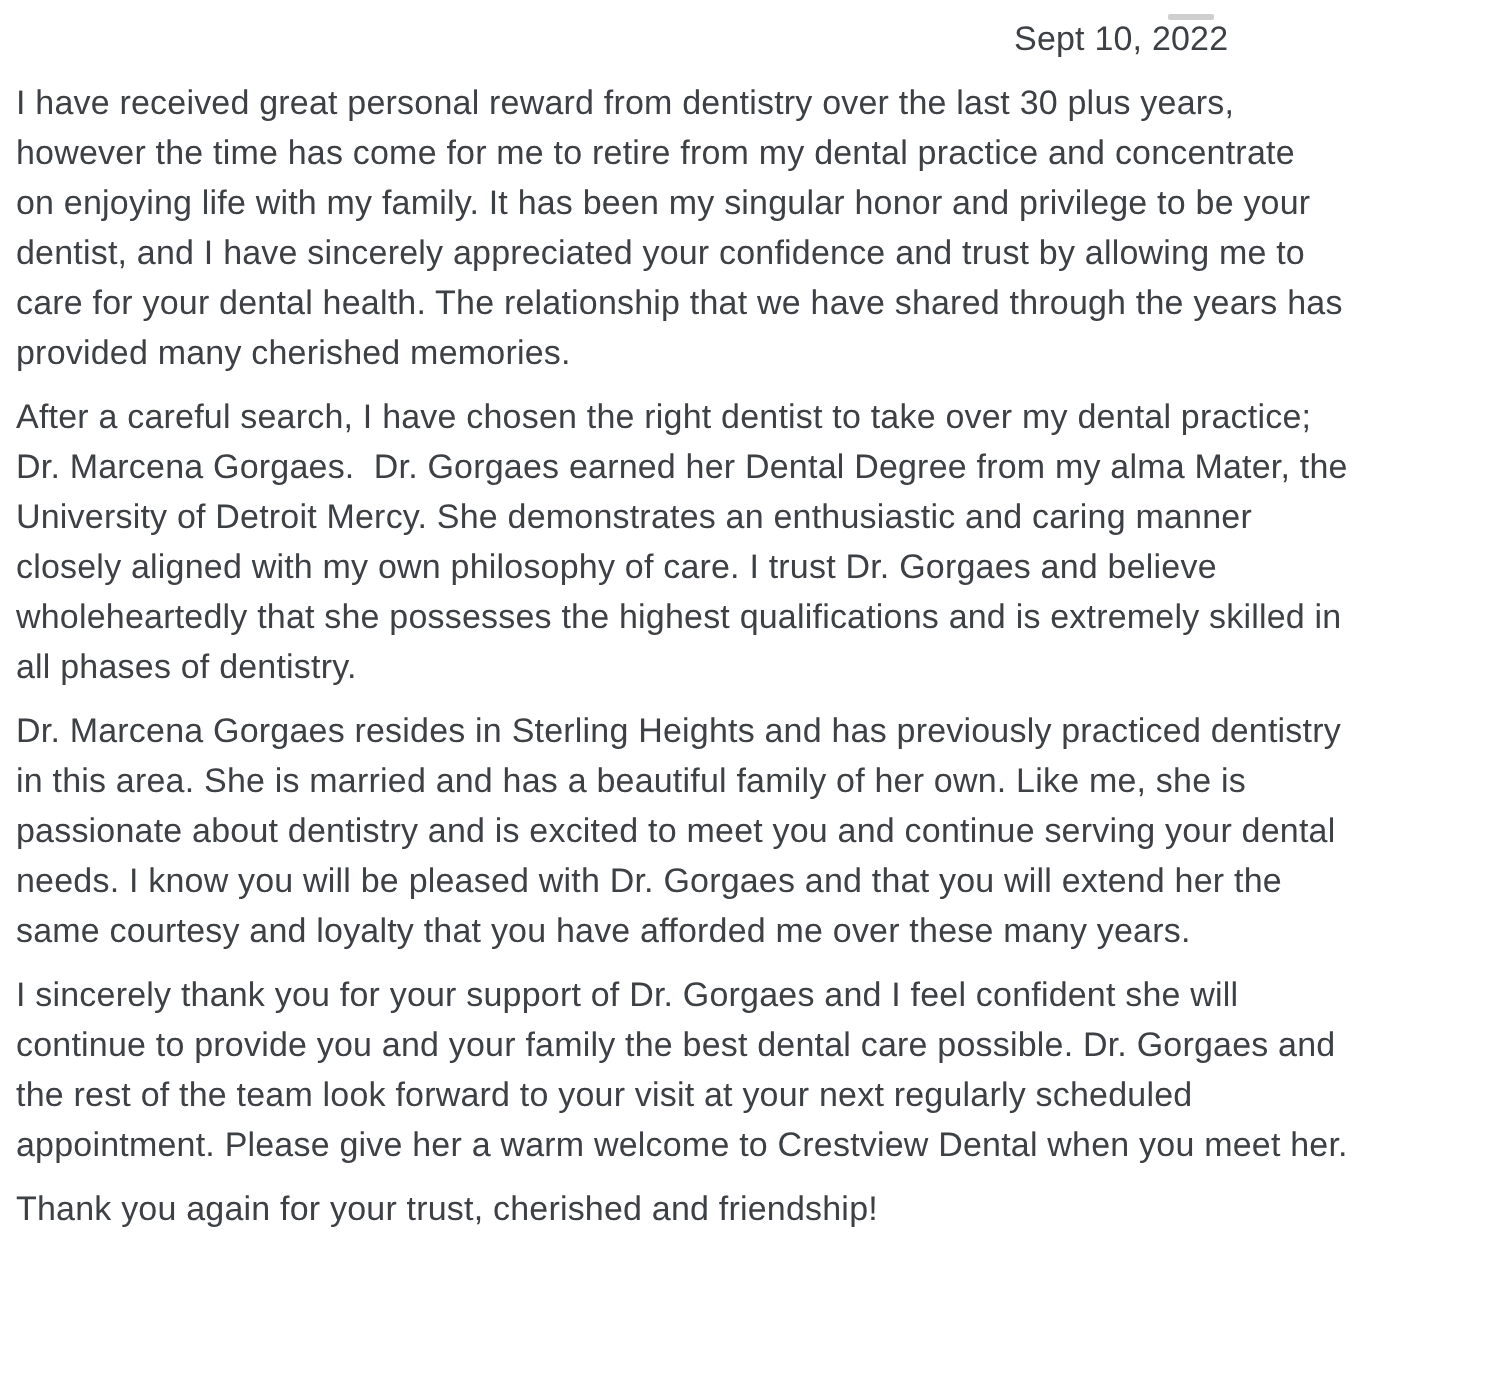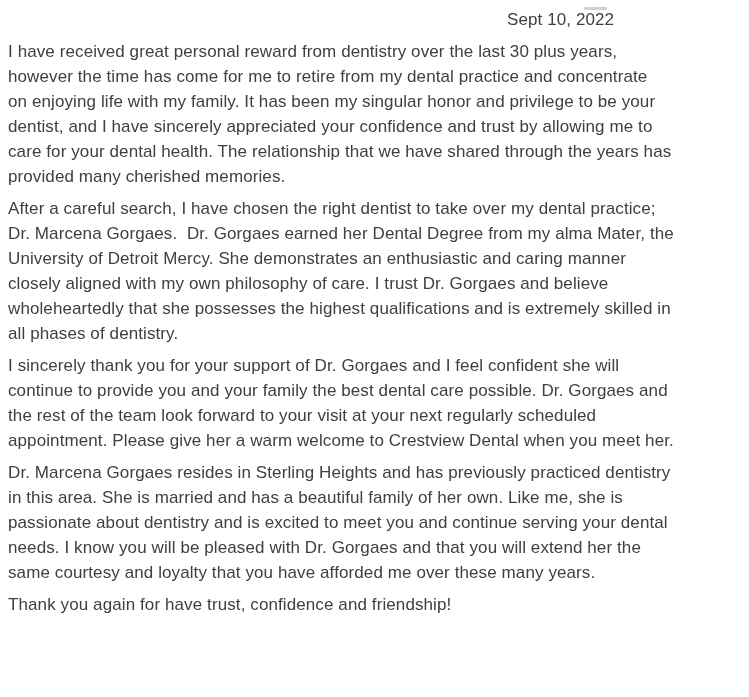--- a/index.html
+++ b/index.html
@@ -65,26 +65,26 @@
 care for your dental health. The relationship that we have shared through the years has
 provided many cherished memories.</p>
 
   <p class="para">After a careful search, I have chosen the right dentist to take over my dental practice;
 Dr. Marcena Gorgaes.&nbsp; Dr. Gorgaes earned her Dental Degree from my alma Mater, the
 University of Detroit Mercy. She demonstrates an enthusiastic and caring manner
 closely aligned with my own philosophy of care. I trust Dr. Gorgaes and believe
 wholeheartedly that she possesses the highest qualifications and is extremely skilled in
 all phases of dentistry.</p>
 
-  <p class="para">I sincerely thank you for your support of Dr. Gorgaes and I feel confident she will
-continue to provide you and your family the best dental care possible. Dr. Gorgaes and
-the rest of the team look forward to your visit at your next regularly scheduled
-appointment. Please give her a warm welcome to Crestview Dental when you meet her.</p>
-
   <p class="para">Dr. Marcena Gorgaes resides in Sterling Heights and has previously practiced dentistry
 in this area. She is married and has a beautiful family of her own. Like me, she is
 passionate about dentistry and is excited to meet you and continue serving your dental
 needs. I know you will be pleased with Dr. Gorgaes and that you will extend her the
 same courtesy and loyalty that you have afforded me over these many years.</p>
 
-  <p class="para">Thank you again for have trust, confidence and friendship!</p>
+  <p class="para">I sincerely thank you for your support of Dr. Gorgaes and I feel confident she will
+continue to provide you and your family the best dental care possible. Dr. Gorgaes and
+the rest of the team look forward to your visit at your next regularly scheduled
+appointment. Please give her a warm welcome to Crestview Dental when you meet her.</p>
+
+  <p class="para">Thank you again for your trust, cherished and friendship!</p>
 
 </div>
 
 </body></html>

